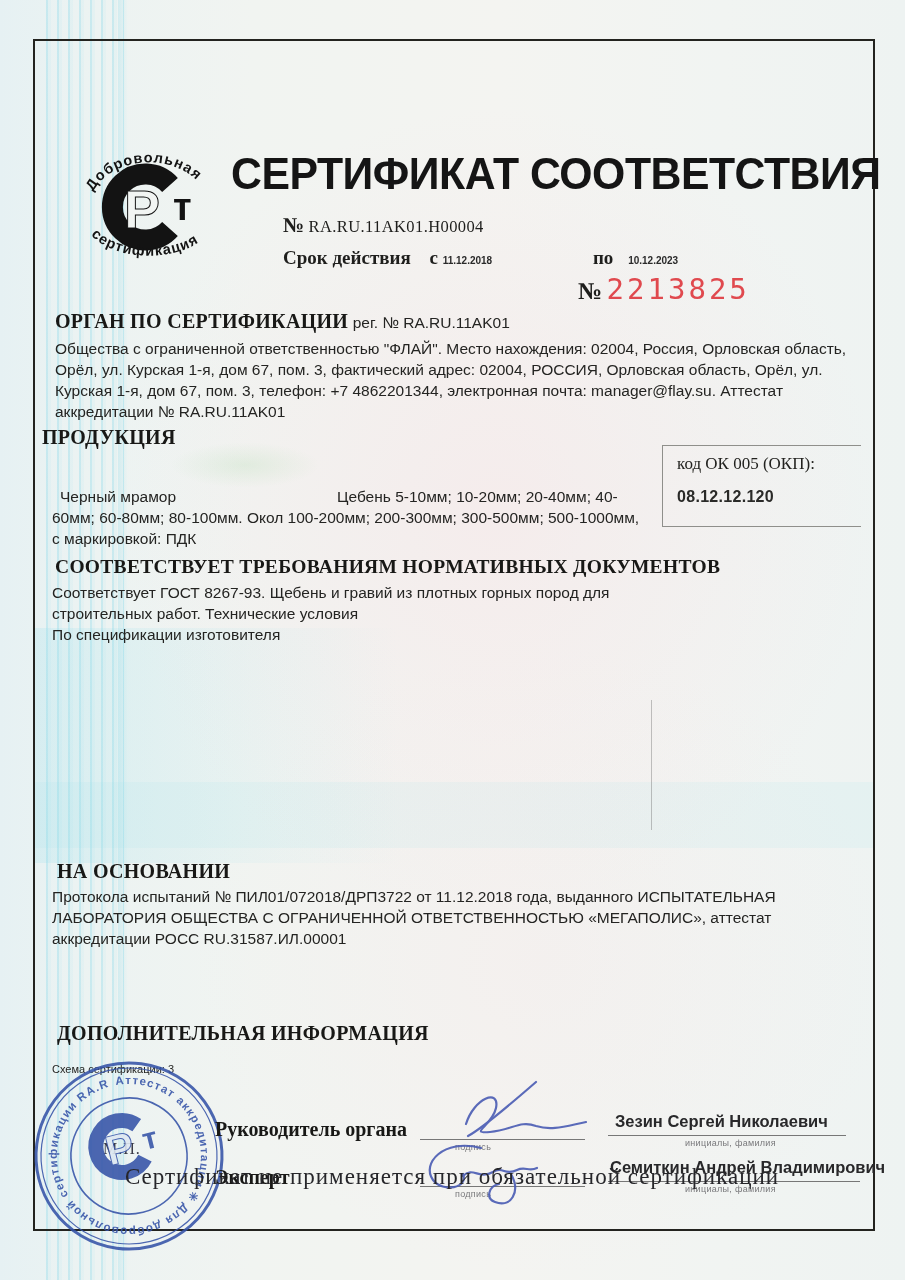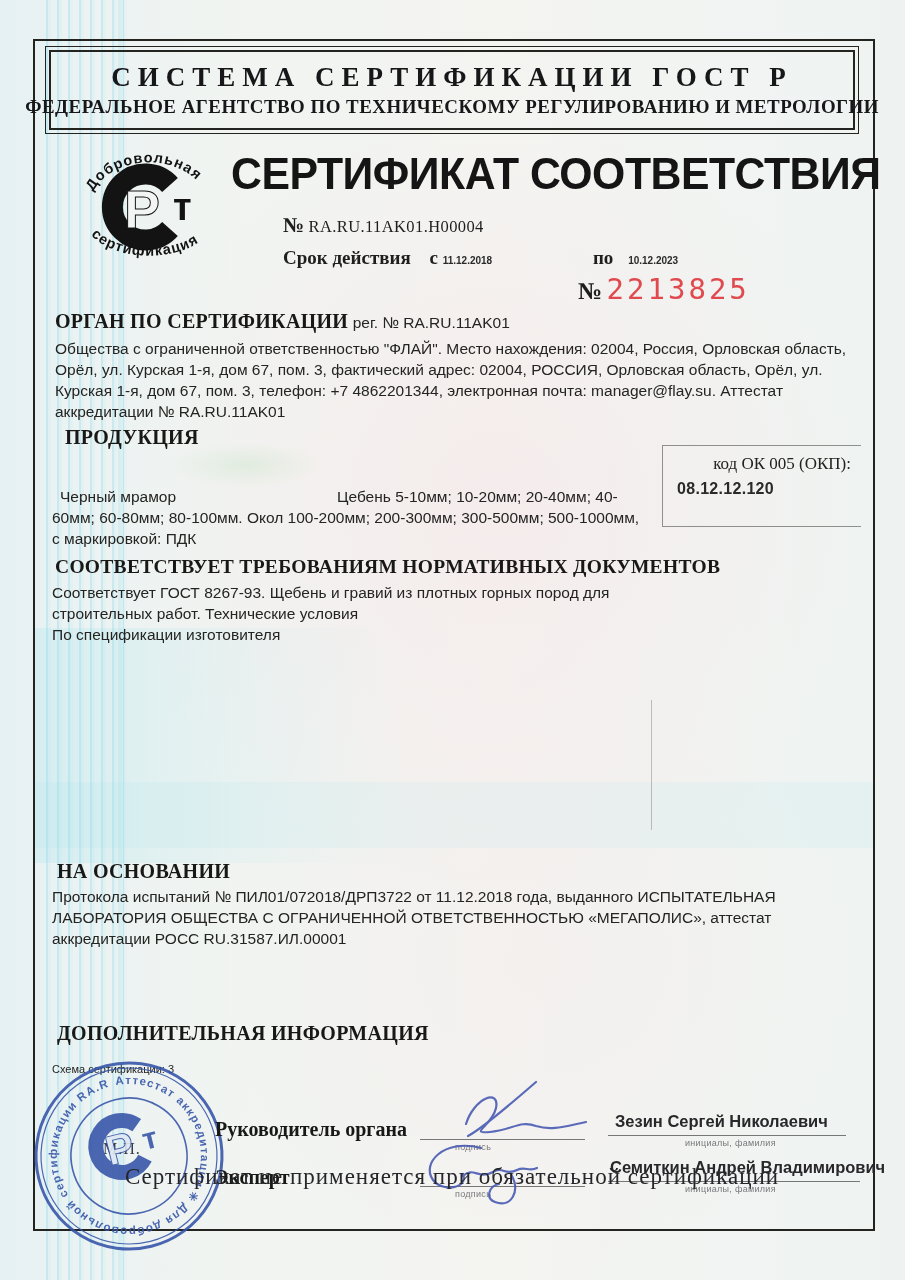--- a/index.html
+++ b/index.html
@@ -32,22 +32,22 @@
   .no-sym{font-family:"Liberation Serif",serif;font-weight:bold;font-size:21px;}
   .certno-val{font-family:"Liberation Serif",serif;font-size:16.5px;letter-spacing:.4px;}
   .validity{left:283px;top:247px;font-size:19px;}
   .validity .lbl{font-weight:bold;font-size:19px;}
   .validity .dt{font-family:"Liberation Sans",sans-serif;font-size:10px;font-weight:bold;color:#2a2a2a;}
   .blankno{left:578px;top:272px;}
   .blankno .num{font-family:"DejaVu Sans Mono",monospace;font-size:29px;color:#e0494e;letter-spacing:3px;}
   .sec-head{font-family:"Liberation Serif",serif;font-weight:bold;font-size:20px;letter-spacing:.3px;color:#181816;}
   .body-txt{font-size:15.5px;line-height:21px;color:#242422;}
   .codebox{border:1px solid #8f8f8b;border-right:none;padding:8px 10px 6px 14px;}
-  .codebox .cl{font-family:"Liberation Serif",serif;font-size:17px;color:#22221f;text-align:right;}
-  .codebox .cv{font-size:16px;font-weight:bold;color:#2a2a28;margin-top:6px;letter-spacing:.3px;}
+  .codebox .cl{font-family:"Liberation Serif",serif;font-size:17px;color:#22221f;}
+  .codebox .cv{font-size:16px;font-weight:bold;color:#2a2a28;margin-top:14px;letter-spacing:.3px;}
   .prod-p{text-indent:285px;margin-top:36px;}
   .prod-name{position:absolute;left:8px;top:0;text-indent:0;font-size:15.5px;}
   .sig-label{font-family:"Liberation Serif",serif;font-weight:bold;font-size:20px;color:#181816;}
   .sigline{height:1px;background:#777;}
   .caption{font-size:9px;color:#79797c;letter-spacing:.3px;}
   .name{font-size:16.5px;font-weight:bold;color:#28282a;}
   .bottom-note{left:33px;top:1164px;width:838px;text-align:center;
     font-family:"Liberation Serif",serif;font-size:23px;letter-spacing:1px;color:#26262a;}
   .print-info{left:33px;top:1240px;width:838px;text-align:center;font-size:8px;color:#8e8e8e;letter-spacing:.2px;}
   .mp{font-family:"Liberation Serif",serif;font-size:16px;color:#3a3a46;letter-spacing:1px;}
@@ -60,26 +60,20 @@
 
   <div class="abs streaks"></div>
   <div class="abs streak2"></div>
   <div class="abs band1"></div>
   <div class="abs band2"></div>
   <div class="abs greensmudge"></div>
 
   <div class="abs outer-frame"></div>
   <div class="abs faintline"></div>
 
-  <div class="abs header-box">
-    <div class="header-box-inner serif">
-      <div class="hdr1 serif">СИСТЕМА СЕРТИФИКАЦИИ ГОСТ Р</div>
-      <div class="hdr2 serif">ФЕДЕРАЛЬНОЕ АГЕНТСТВО ПО ТЕХНИЧЕСКОМУ РЕГУЛИРОВАНИЮ И МЕТРОЛОГИИ</div>
-    </div>
-  </div>
 
   <svg class="abs" style="left:74px;top:140px;" width="150" height="135" viewBox="0 0 150 135">
     <defs>
       <path id="arcTop" d="M 16 60 A 60 46 0 0 1 134 60"></path>
       <path id="arcBot" d="M 12 86 A 64 36 0 0 0 138 86"></path>
     </defs>
     <text font-size="14.5" font-weight="bold" fill="#131313" letter-spacing="1">
       <textPath href="#arcTop" startOffset="6%">Добровольная</textPath>
     </text>
     <path d="M 96 45 A 33 33 0 1 0 96 89" stroke="#131313" stroke-width="21" fill="none"></path>
@@ -109,21 +103,21 @@
     <span class="no-sym" style="font-size:24px">№</span>
     <span class="num">2213825</span>
   </div>
 
   <div class="abs" style="left:55px;top:310px;width:800px;">
     <span class="sec-head">ОРГАН ПО СЕРТИФИКАЦИИ</span>
     <span style="font-size:15.5px;color:#242422;">рег. № RA.RU.11AK01</span>
     <div class="body-txt" style="margin-top:5px;width:795px;">Общества с ограниченной ответственностью "ФЛАЙ". Место нахождения: 02004, Россия, Орловская область, Орёл, ул. Курская 1-я, дом 67, пом. 3, фактический адрес: 02004, РОССИЯ, Орловская область, Орёл, ул. Курская 1-я, дом 67, пом. 3, телефон: +7 4862201344, электронная почта: manager@flay.su. Аттестат аккредитации № RA.RU.11AK01</div>
   </div>
 
-  <div class="abs sec-head" style="left:65px;top:426px;">ПРОДУКЦИЯ</div>
+  <div class="abs sec-head" style="left:42px;top:426px;">ПРОДУКЦИЯ</div>
   <div class="abs body-txt prod-p" style="left:52px;top:450px;width:594px;">
     <span class="prod-name">Черный мрамор</span>
     <span>Цебень 5-10мм; 10-20мм; 20-40мм; 40-60мм; 60-80мм; 80-100мм. Окол 100-200мм; 200-300мм; 300-500мм; 500-1000мм, с маркировкой: ПДК</span>
   </div>
   <div class="abs codebox" style="left:662px;top:445px;width:174px;height:66px;">
     <div class="cl">код ОК 005 (ОКП):</div>
     <div class="cv">08.12.12.120</div>
   </div>
 
   <div class="abs sec-head" style="left:55px;top:556px;font-size:19.5px;">СООТВЕТСТВУЕТ ТРЕБОВАНИЯМ НОРМАТИВНЫХ ДОКУМЕНТОВ</div>

